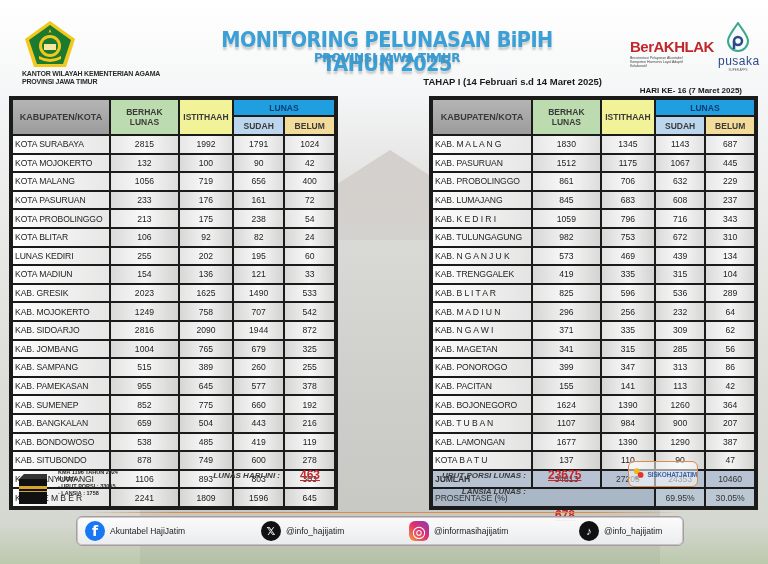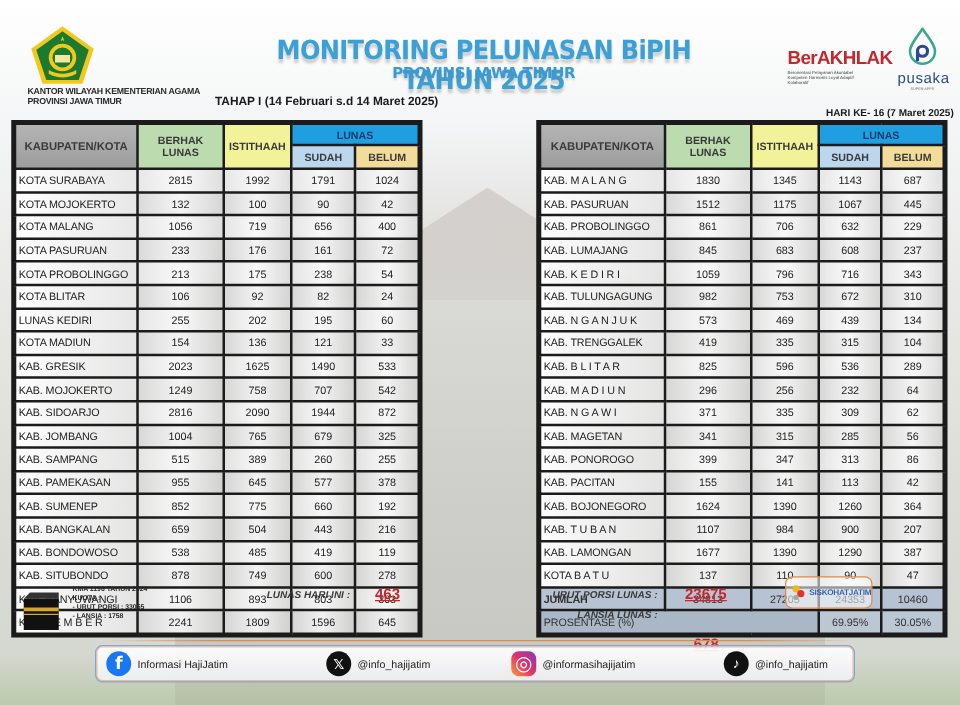--- a/index.html
+++ b/index.html
@@ -39,33 +39,33 @@
     text-shadow: 0 3px 2px rgba(120,120,120,0.35);
     transform: scaleX(0.92); transform-origin: center;
   }
   .subtitle {
     position: absolute; left: 172px; top: 51px; width: 430px; text-align: center;
     font-family: "DejaVu Sans", sans-serif; font-weight: bold; font-size: 12px;
     color: #3a9bd3; letter-spacing: -0.3px;
     text-shadow: 0 2px 2px rgba(120,120,120,0.3);
   }
   .stage {
-    position: absolute; left: 172px; top: 76px; width: 430px; text-align: left;
+    position: absolute; left: 172px; top: 76px; width: 430px; text-align: right;
     font-size: 9.5px; font-weight: bold; color: #1a1a1a;
   }
   .berakhlak {
     position: absolute; left: 630px; top: 38px;
   }
   .berakhlak .word { font-size: 15px; font-weight: bold; color: #c0282d; letter-spacing: -0.5px; }
   .berakhlak .tag { font-size: 3.5px; color: #444; width: 68px; line-height: 4px; margin-top: 1px; }
   .pusaka { position: absolute; left: 718px; top: 22px; width: 40px; text-align: center; }
   .pusaka .word { font-size: 12px; color: #2a4a8a; letter-spacing: 0.5px; margin-top: -2px; }
   .pusaka .tag { font-size: 3px; color: #666; }
   .day-label {
-    position: absolute; right: 5px; top: 86px; font-size: 8px; font-weight: bold; color: #1a1a1a; padding-left: 29px;
+    position: absolute; right: 26px; top: 86px; font-size: 8px; font-weight: bold; color: #1a1a1a; padding-left: 29px;
   }
 
   
   table.data {
     position: absolute; border-collapse: collapse; font-size: 8.6px;
     background: transparent;
     box-shadow: 0 0 0 2px #1b1b1b;
   }
   table.data td, table.data th {
     border: 2px solid #1b1b1b; height: 18.6px; padding: 0 2px; color: #222;
@@ -524,21 +524,21 @@
     <circle cx="4" cy="11" r="2.2" fill="#a6a6a6"></circle>
   </svg>
   <span class="label">SISKOHATJATIM</span>
 </div>
 
 <div class="divider-line"></div>
 
 <div class="social-bar">
   <div class="social-item" style="left:8px;">
     <span class="icon ic-fb">f</span>
-    <span class="label">Informasi HajiJatim</span>
+    <span class="label">Akuntabel HajiJatim</span>
   </div>
   <div class="social-item" style="left:184px;">
     <span class="icon ic-x">𝕏</span>
     <span class="label">@info_hajijatim</span>
   </div>
   <div class="social-item" style="left:332px;">
     <span class="icon ic-ig">◎</span>
     <span class="label">@informasihajijatim</span>
   </div>
   <div class="social-item" style="left:502px;">

